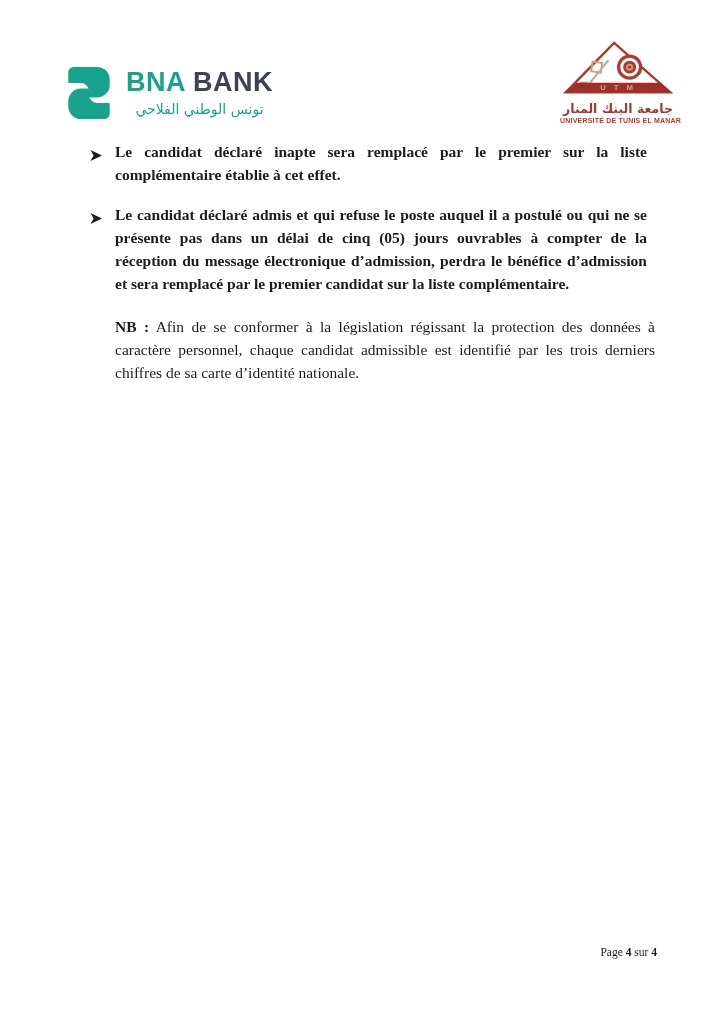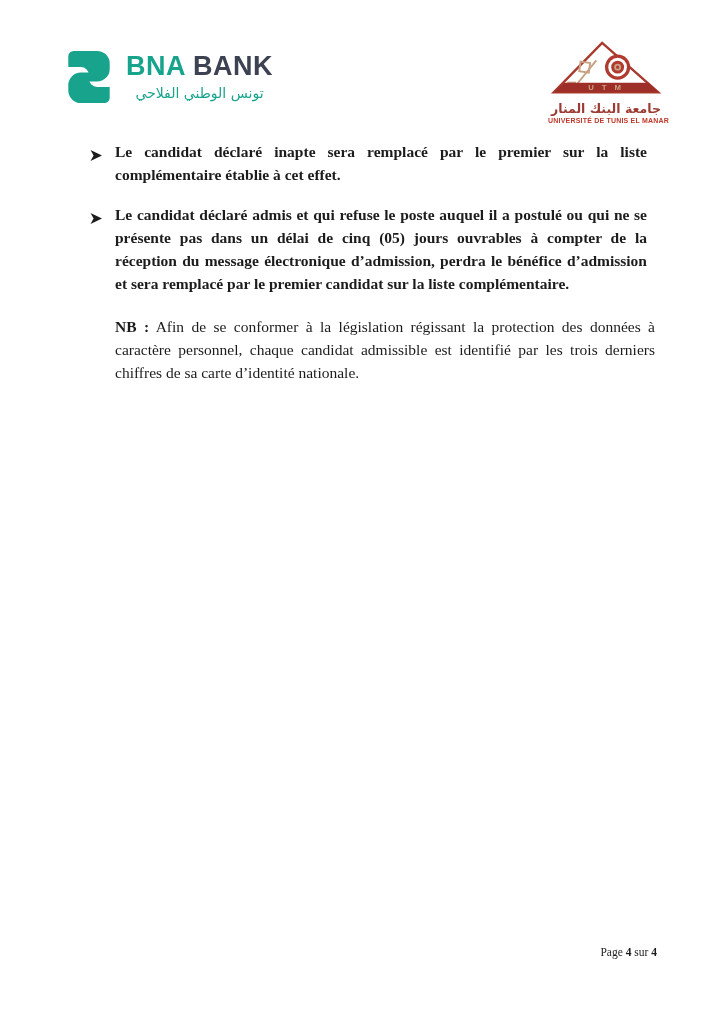--- a/index.html
+++ b/index.html
@@ -2,35 +2,35 @@
 <html><head>
 <meta charset="utf-8">
 <style>
   html,body { margin:0; padding:0; background:#ffffff; }
   .page {
     position:relative; width:724px; height:1024px; background:#ffffff;
     overflow:hidden; font-family:"Liberation Serif", serif; color:#1c1c1c;
   }
 
   
-  .bna-logo { position:absolute; left:62px; top:46px; display:flex; align-items:flex-start; }
+  .bna-logo { position:absolute; left:62px; top:62px; display:flex; align-items:flex-start; }
   .bna-icon svg { width:54px; height:62px; display:block; }
   .bna-textblock { margin-left:10px; }
   .bna-latin {
     font-family:"Liberation Sans", sans-serif; font-weight:bold;
     font-size:27px; line-height:1; letter-spacing:0.5px; margin-top:7px; white-space:nowrap;
   }
   .bna-primary { color:#18A48C; }
   .bna-secondary { color:#3C4251; margin-left:7px; }
   .bna-arabic {
     font-family:"DejaVu Sans", sans-serif; direction:rtl; text-align:center;
     color:#18A48C; font-size:14px; margin-top:5px; white-space:nowrap;
   }
 
-  .utm-logo { position:absolute; right:60px; top:40px; width:116px; text-align:center; }
+  .utm-logo { position:absolute; right:48px; top:40px; width:116px; text-align:center; }
   .utm-icon svg { width:112px; height:62px; display:block; margin:0 auto; }
   .utm-arabic {
     font-family:"DejaVu Sans", sans-serif; direction:rtl; color:#9C3B33;
     font-weight:bold; font-size:12.5px; line-height:1.15; margin-top:0px; white-space:nowrap;
   }
   .utm-french {
     font-family:"Liberation Sans", sans-serif; color:#C0392B; font-weight:bold;
     font-size:7px; letter-spacing:0.2px; margin-top:1px; white-space:nowrap;
   }
 

